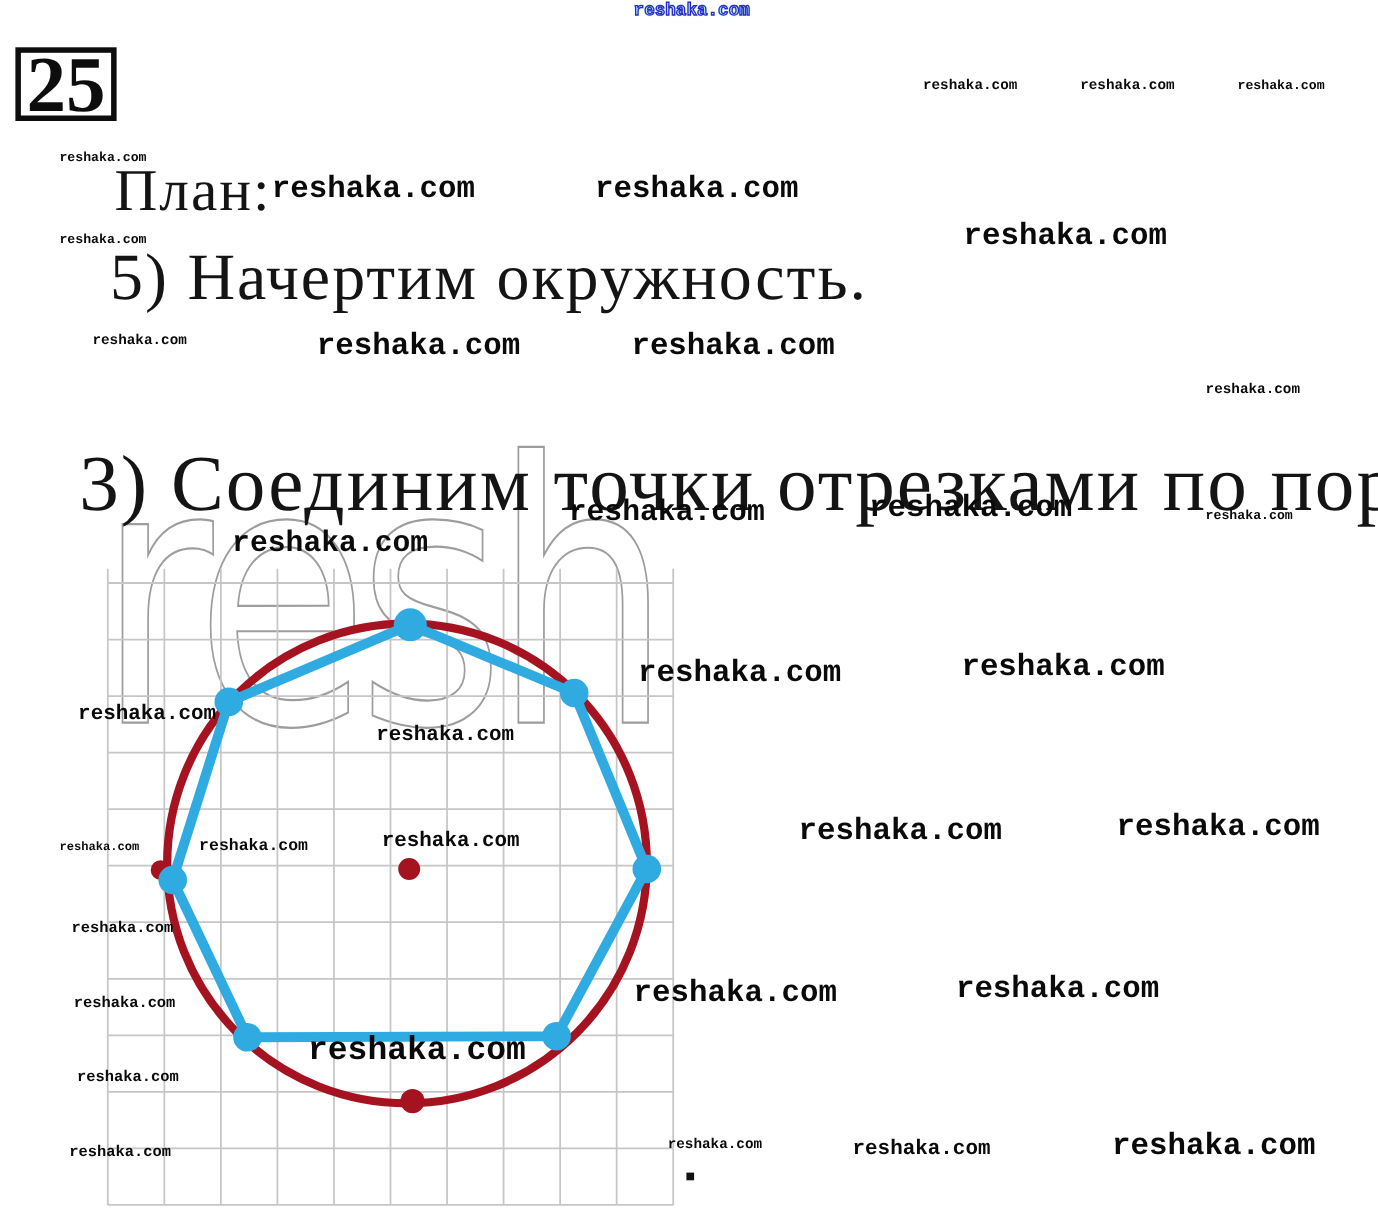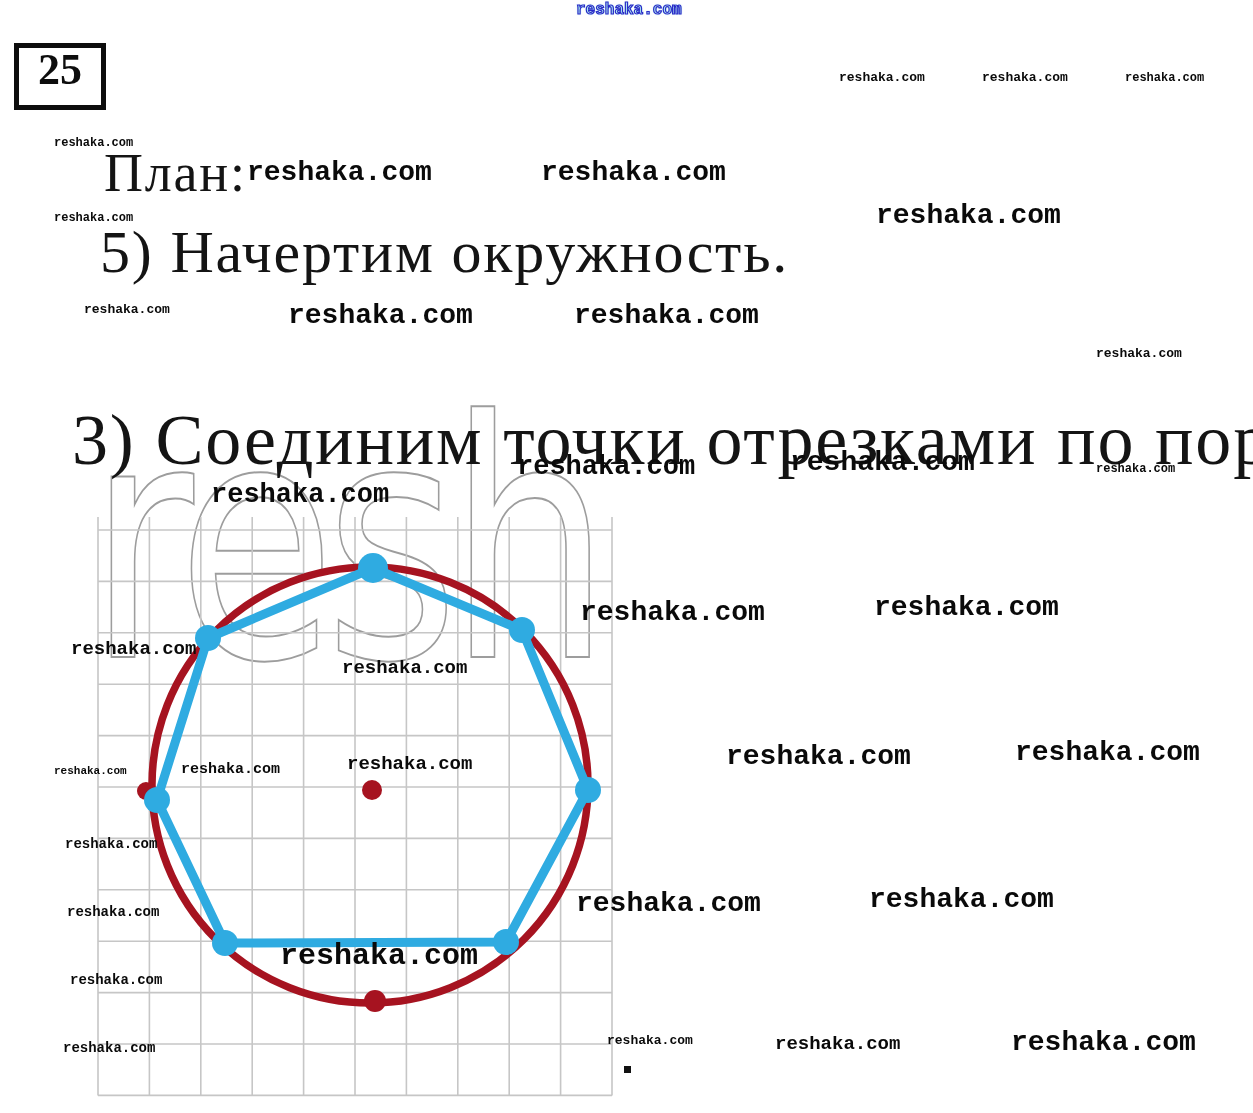--- a/index.html
+++ b/index.html
@@ -3,22 +3,22 @@
 <meta charset="utf-8">
 <style>
   html,body{margin:0;padding:0;background:#ffffff;}
   .canvas{
     position:relative;width:1253px;height:1113px;background:#ffffff;overflow:hidden;
     font-family:"Liberation Sans",sans-serif;
   }
   
   .numbox{
     position:absolute;left:14px;top:43px;width:82px;height:57px;
-    border:5px solid #0d0d0d;display:flex;justify-content:center;
-    font-family:"Liberation Serif",serif;font-weight:700;font-size:44px;color:#0d0d0d;
+    border:5px solid #0d0d0d;display:flex;align-items:center;justify-content:center;
+    font-family:"Liberation Serif",serif;font-weight:700;font-size:72px;color:#0d0d0d;
     line-height:1;
   }
   
   .tline{
     position:absolute;white-space:nowrap;color:#141414;
     font-family:"Liberation Serif",serif;letter-spacing:1.8px;line-height:1;
   }
   .t-title{left:104px;top:146px;font-size:54px;}
   .t-s1{left:100px;top:222px;font-size:60px;}
   .t-s2{left:80px;top:314px;font-size:60px;}

